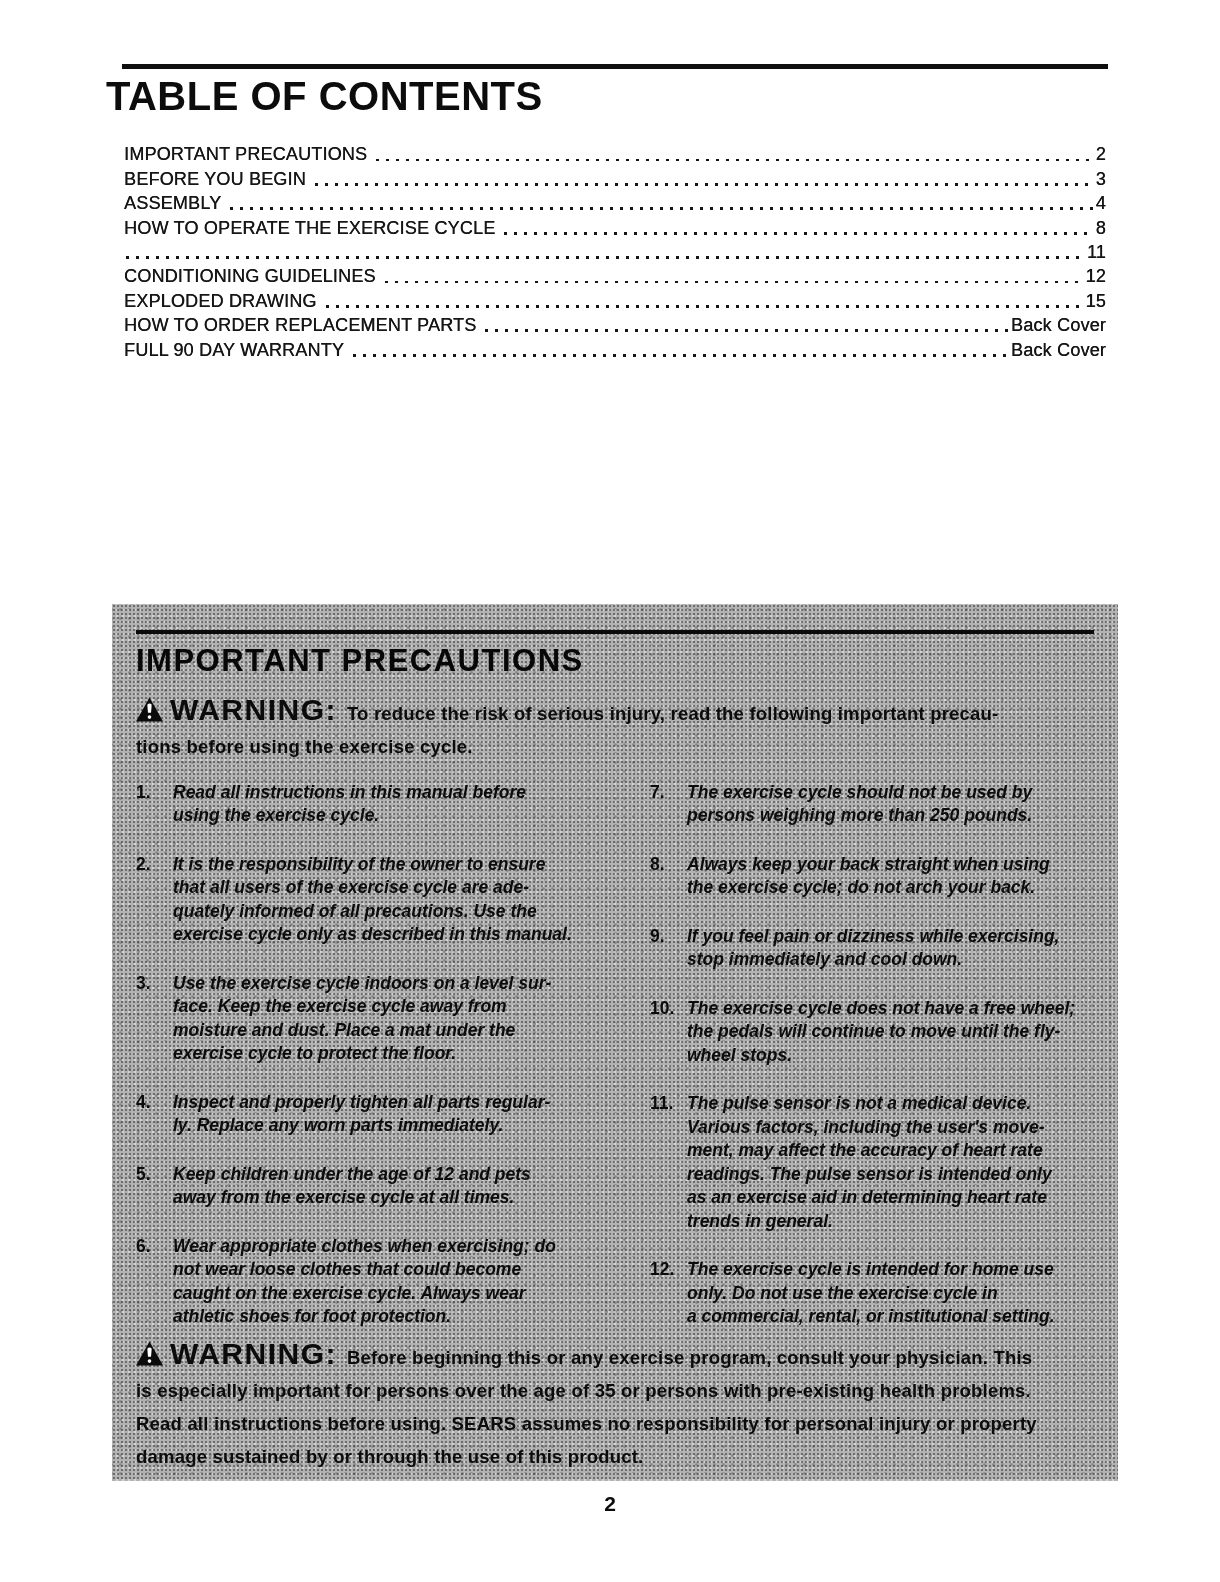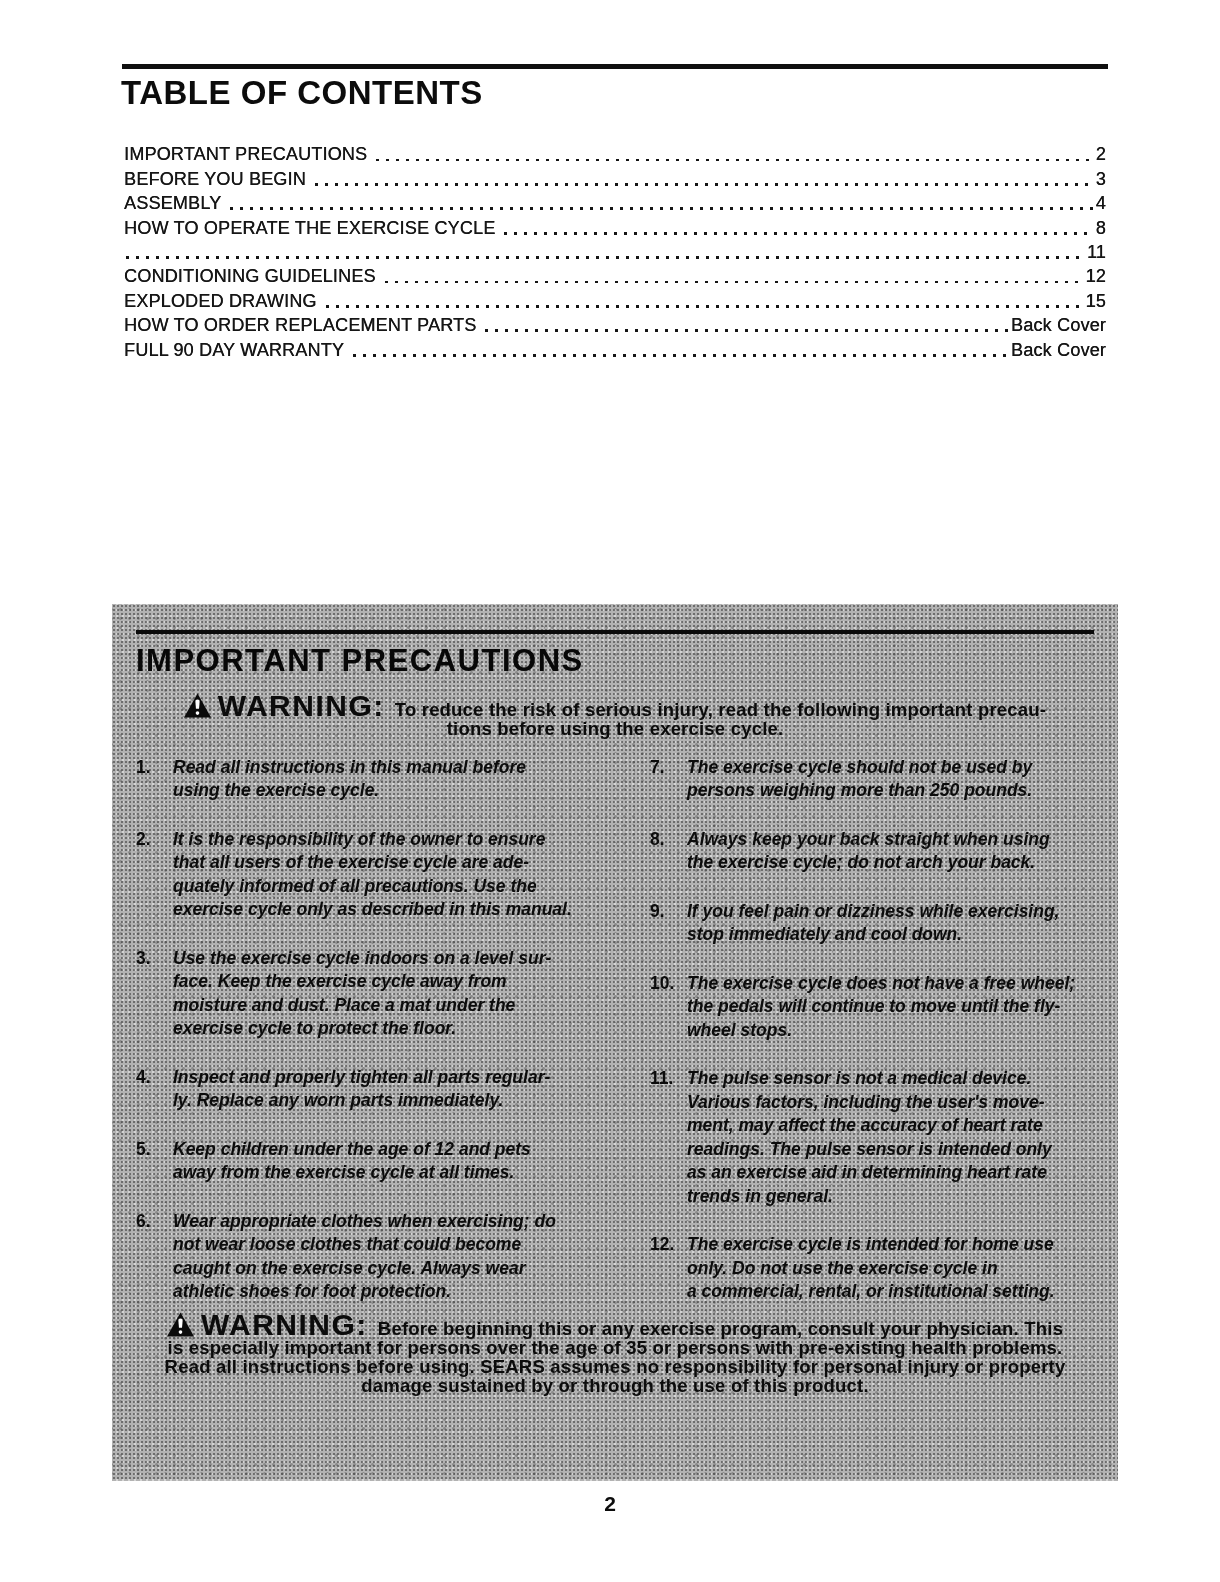--- a/index.html
+++ b/index.html
@@ -5,22 +5,22 @@
   html,body { margin:0; padding:0; }
   body {
     width:1220px; height:1582px; background:#ffffff; position:relative;
     font-family:"Liberation Sans", sans-serif; color:#121212;
     -webkit-font-smoothing:antialiased;
   }
 
   
   .top-rule { position:absolute; left:122px; top:64px; width:986px; height:5px; background:#0f0f0f; }
   .page-title {
-    position:absolute; left:121px; top:74px; margin:0;
-    font-size:33px; font-weight:bold; letter-spacing:0.5px; color:#0c0c0c;
+    position:absolute; left:106px; top:74px; margin:0;
+    font-size:40px; font-weight:bold; letter-spacing:0.5px; color:#0c0c0c;
   }
 
   
   .toc { position:absolute; left:124px; top:141px; width:982px; }
   .toc-row {
     display:flex; align-items:flex-end; height:24.4px;
     font-size:18px; letter-spacing:0.2px; color:#161616;
     text-shadow:0.3px 0 0 #161616;
   }
   .toc-label { white-space:nowrap; padding-right:7px; }
@@ -43,21 +43,21 @@
     background-position:0 0, 2px 3px, 4px 1px;
     color:#0a0a0a;
   }
   .prec-rule { margin:26px 0 0 0; height:3.5px; background:#0b0b0b; }
   .prec-heading {
     margin:9px 0 0 0; font-size:31px; font-weight:bold; letter-spacing:1.5px; color:#080808;
   }
 
   .warning {
     margin:14px 0 0 0; font-size:18.5px; font-weight:bold;
-    line-height:19px; letter-spacing:0.2px; color:#0c0c0c;text-align:center;
+    line-height:33px; letter-spacing:0.2px; color:#0c0c0c;
   }
   .warn-icon svg { width:27px; height:25px; vertical-align:-2px; margin-right:7px; }
   .warn-label { font-size:30px; letter-spacing:1.5px; padding-right:10px; }
   .warn-text { white-space:pre-line; }
   .warning-bottom { margin-top:8px; }
 
   .columns { display:flex; margin-top:18px; }
   .col-left { width:492px; flex:none; }
   .col-right { flex:1; margin-left:22px; }
   .item {

